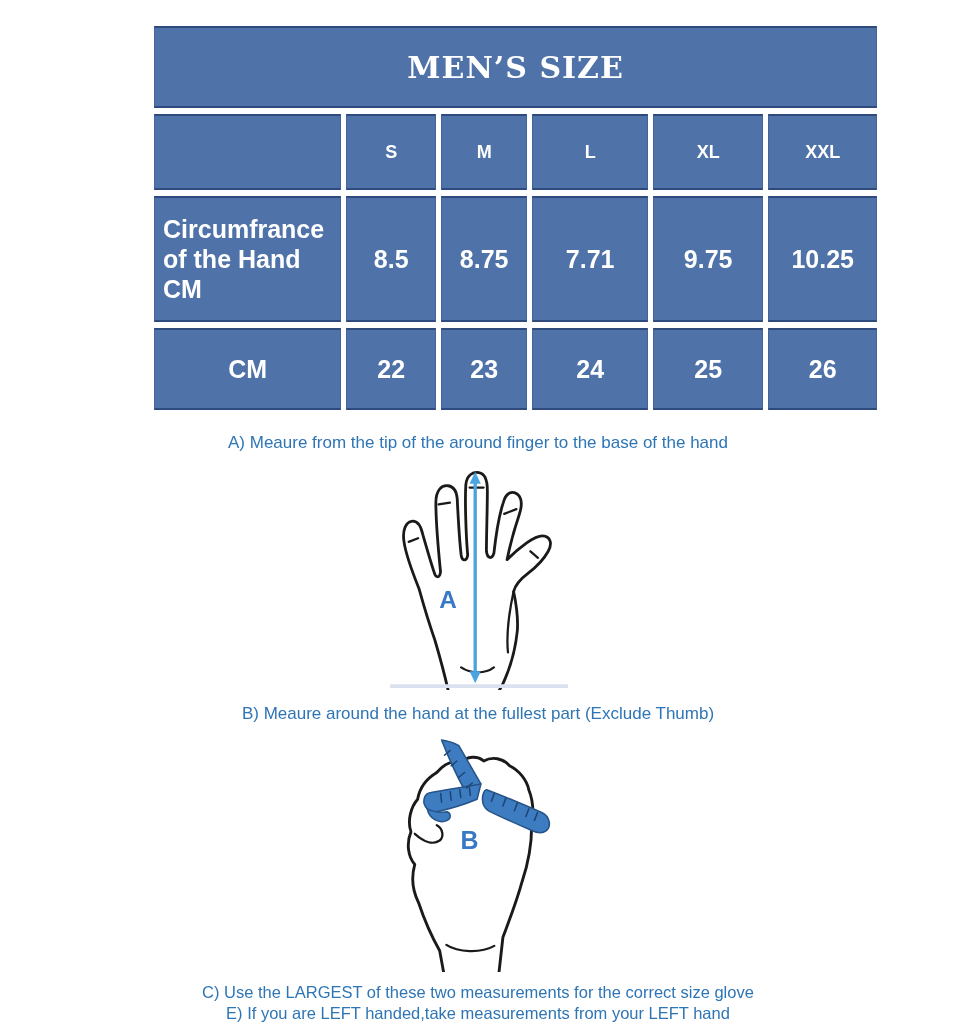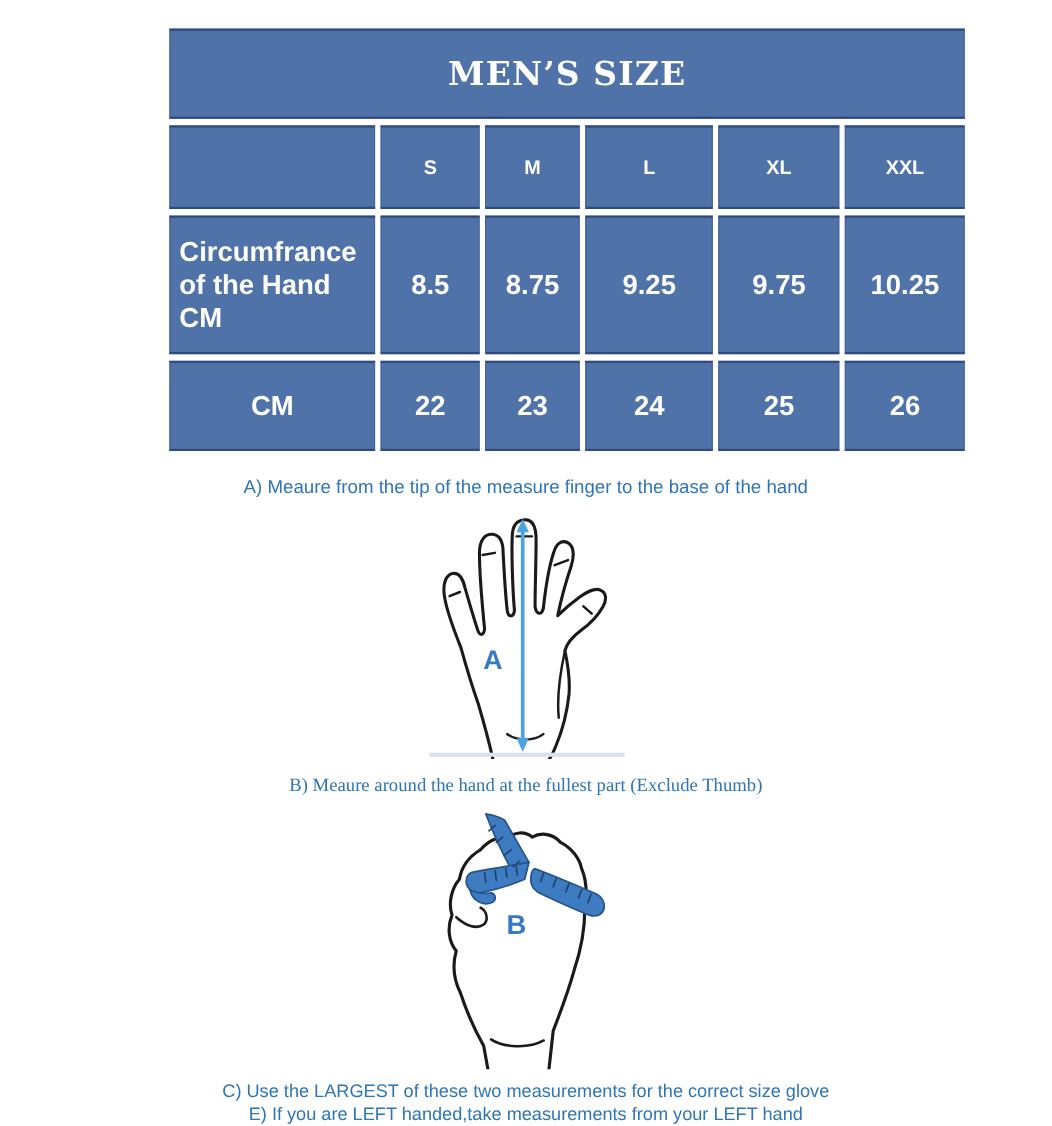--- a/index.html
+++ b/index.html
@@ -54,21 +54,21 @@
     line-height:1.2;
   }
   td.row-label.left{text-align:left;padding-left:8px;}
   .instruction{
     color:var(--text-blue);
     font-size:17px;
     text-align:center;
     margin:0;
   }
   .line-a{margin-top:17px;}
-  .line-b{margin-top:14px;font-family:Liberation Serif, serif;}
+  .line-b{margin-top:14px;}
   .diagram{display:block;margin:0 auto;}
   .diagram-a{width:206px;height:225px;margin-top:12px;}
   .diagram-b{width:182px;height:240px;margin-top:8px;}
   .footer-lines{margin-top:10px;}
   .footer-lines .instruction{font-size:16.5px;line-height:20.5px;}
   .ink-thin{fill:none;stroke:var(--ink);stroke-width:2.4;stroke-linecap:round;stroke-linejoin:round;}
   .hand-fill{fill:#ffffff;stroke:var(--ink);stroke-width:3;stroke-linecap:round;stroke-linejoin:round;}
   .arrow{stroke:var(--arrow-blue);stroke-width:3.6;}
   .arrow-head{fill:var(--arrow-blue);}
   .tape{fill:var(--tape-blue);stroke:var(--tape-edge);stroke-width:1.6;stroke-linejoin:round;}
@@ -104,36 +104,36 @@
       <td>S</td>
       <td>M</td>
       <td>L</td>
       <td>XL</td>
       <td>XXL</td>
     </tr>
     <tr class="circ-row">
       <td class="row-label left">Circumfrance of the Hand CM</td>
       <td>8.5</td>
       <td>8.75</td>
-      <td>9.25</td>
+      <td>7.71</td>
       <td>9.75</td>
       <td>10.25</td>
     </tr>
     <tr class="cm-row">
       <td class="row-label">CM</td>
       <td>22</td>
       <td>23</td>
       <td>24</td>
       <td>25</td>
       <td>26</td>
     </tr>
   </tbody>
     </table>
 
-  <p class="instruction line-a">A) Meaure from the tip of the measure finger to the base of the hand</p>
+  <p class="instruction line-a">A) Meaure from the tip of the around finger to the base of the hand</p>
 
   <svg class="diagram diagram-a" viewBox="0 0 220 240">
 
     <path class="hand-fill" d="
       M78,240 C74,222 69,204 64,187
       C58,170 52,150 47,132
       C41,117 33,96 31,82
       C29,69 33,61 39,60
       C45,59 49,65 51,74
       C55,88 59,102 63,114

